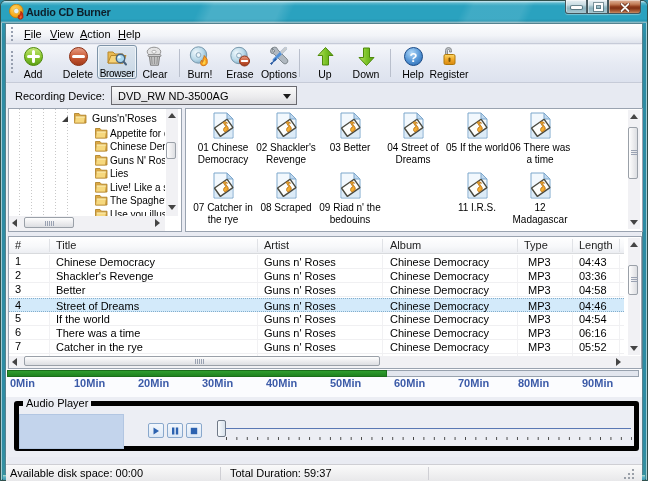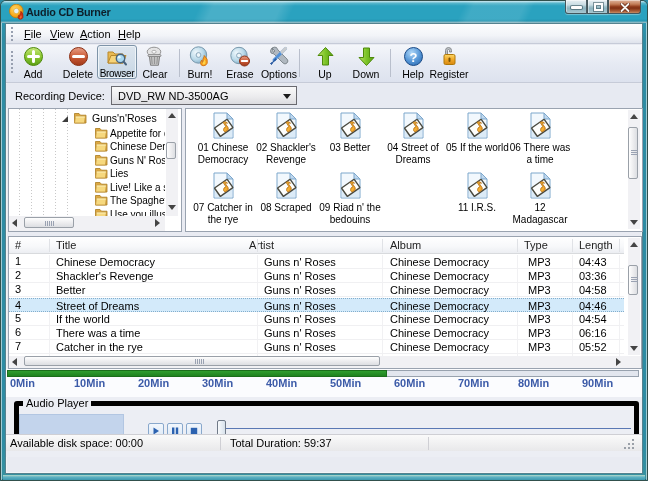--- a/index.html
+++ b/index.html
@@ -48,21 +48,21 @@
 
 #treepanel { position:absolute; left:2px; top:84px; width:174px; height:124px; background:#fff; border:1px solid #9aa3b0; overflow:hidden; }
 #filepanel { position:absolute; left:179px; top:84px; width:458px; height:124px; background:#fff; border:1px solid #9aa3b0; overflow:hidden; }
 
 #tablepanel { position:absolute; left:2px; top:212px; width:634px; height:133px; background:#fff; border:1px solid #9aa3b0; overflow:hidden; }
 
 #ruler { position:absolute; left:0px; top:345px; width:636px; height:28px; background:#fbfcfe; }
 
 #player { position:absolute; left:0px; top:373px; width:636px; height:60px; background:#eceef4; }
 
-#status { position:absolute; left:0px; top:410px; width:636px; height:17px;
+#status { position:absolute; left:0px; top:440px; width:636px; height:17px;
   background:linear-gradient(180deg,#fafafa,#e8e8ea); border-top:1px solid #cfcfd4; color:#000; }
 .ssep { position:absolute; top:2px; width:1px; height:13px; background:#cfcfd4; }
 
 .vguide { position:absolute; top:0px; width:1px; height:106px; background-image:linear-gradient(180deg,#c8c8c8 1px, transparent 1px); background-size:1px 3px; }
 .trow { position:absolute; left:0; width:156px; height:14px; font-size:10.5px; overflow:hidden; }
 .tchild { position:absolute; left:0; width:156px; height:14px; overflow:hidden; }
 .tfold { left:85px; top:0px; }
 .tlabel { position:absolute; left:101px; top:2px; white-space:nowrap; font-size:10px; }
 .hgrip { position:absolute; width:9px; height:5px; background-image:linear-gradient(90deg,#9aa2b2 1px, transparent 1px); background-size:2px 5px; }
 .vgrip { position:absolute; width:7px; height:6px; background-image:linear-gradient(180deg,#9aa2b2 1px, transparent 1px); background-size:7px 2px; }
@@ -464,21 +464,21 @@
       <div class="vthumb" style="left:0px;top:17px;width:10px;height:52px;">
           <span class="vgrip" style="left:2px;top:22px;"></span>
         </div>
       <div class="tri d" style="left:2px;top:110px;"></div>
     </div>
   </div>
   <div id="tablepanel">
     <div id="thead">
       <span class="abs" style="left:6px;top:2px;">#</span>
       <span class="abs" style="left:47px;top:2px;">Title</span>
-      <span class="abs" style="left:240px;top:2px;">Artist</span>
+      <span class="abs" style="left:255px;top:2px;">Artist</span>
       <span class="abs" style="left:381px;top:2px;">Album</span>
       <span class="abs" style="left:515px;top:2px;">Type</span>
       <span class="abs" style="left:570px;top:2px;">Length</span>
       <div class="hsep" style="left:40px;"></div>
       <div class="hsep" style="left:248px;"></div>
       <div class="hsep" style="left:373px;"></div>
       <div class="hsep" style="left:508px;"></div>
       <div class="hsep" style="left:563px;"></div>
       <div class="hsep" style="left:610px;"></div>
     </div>

